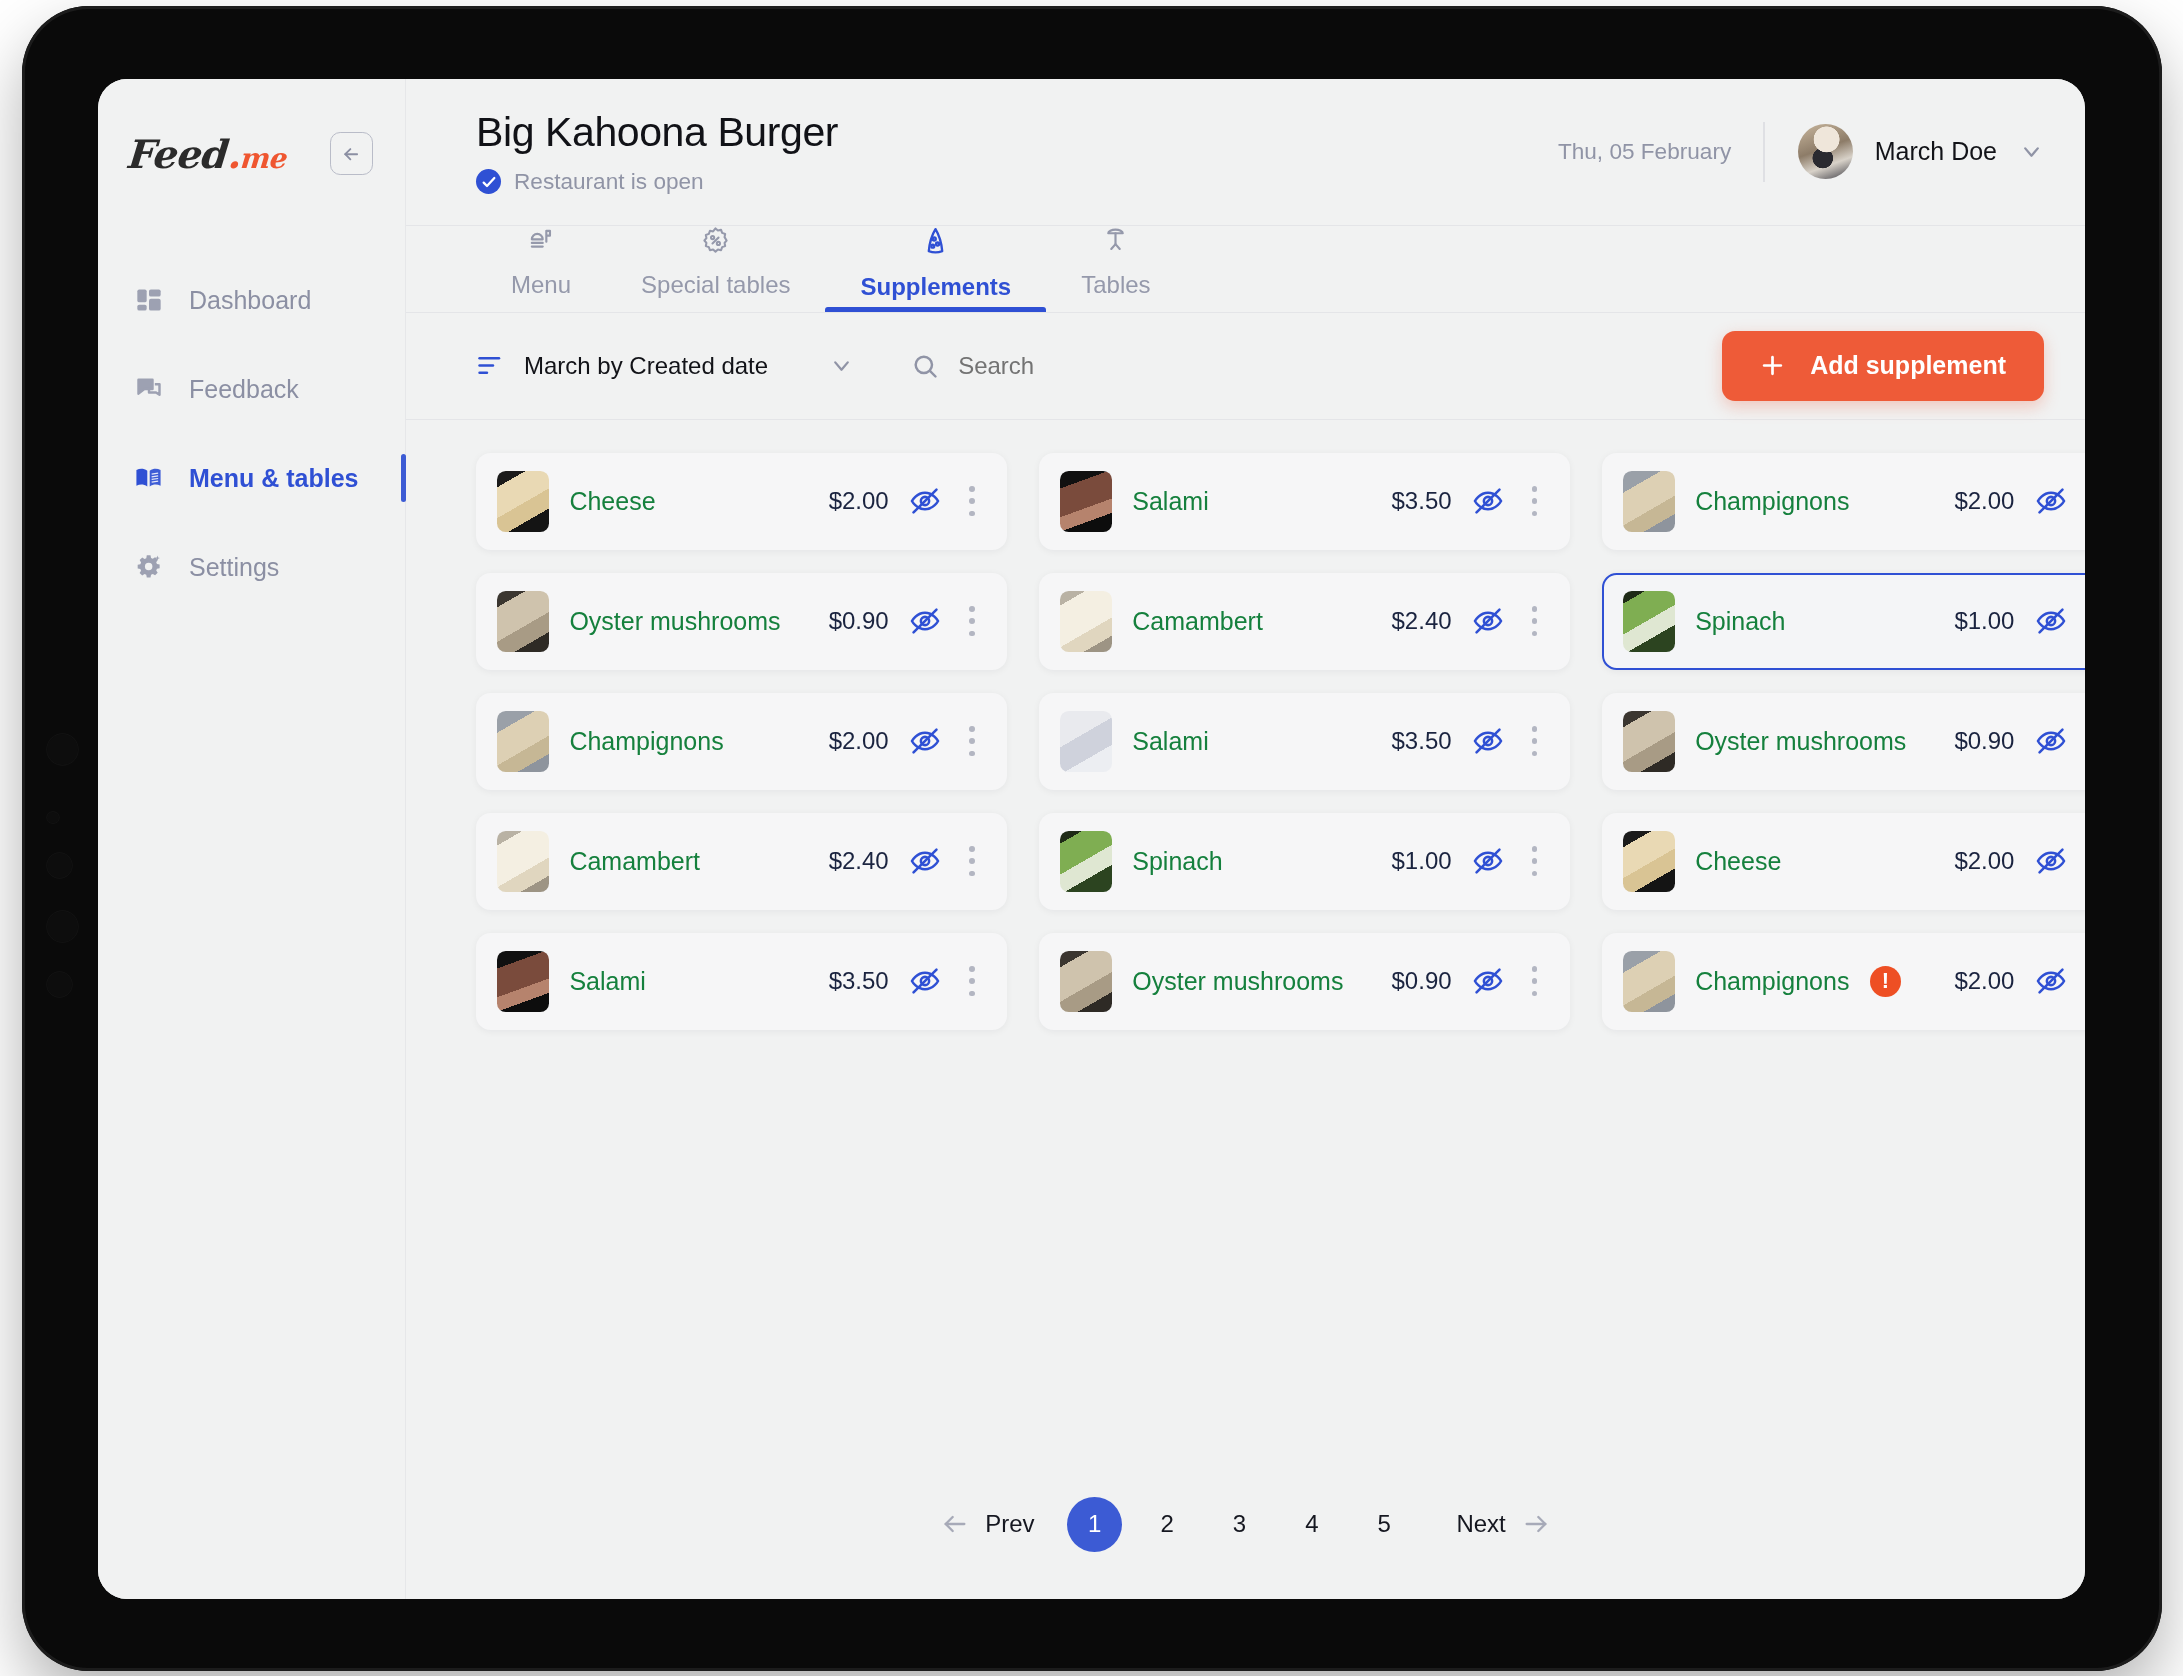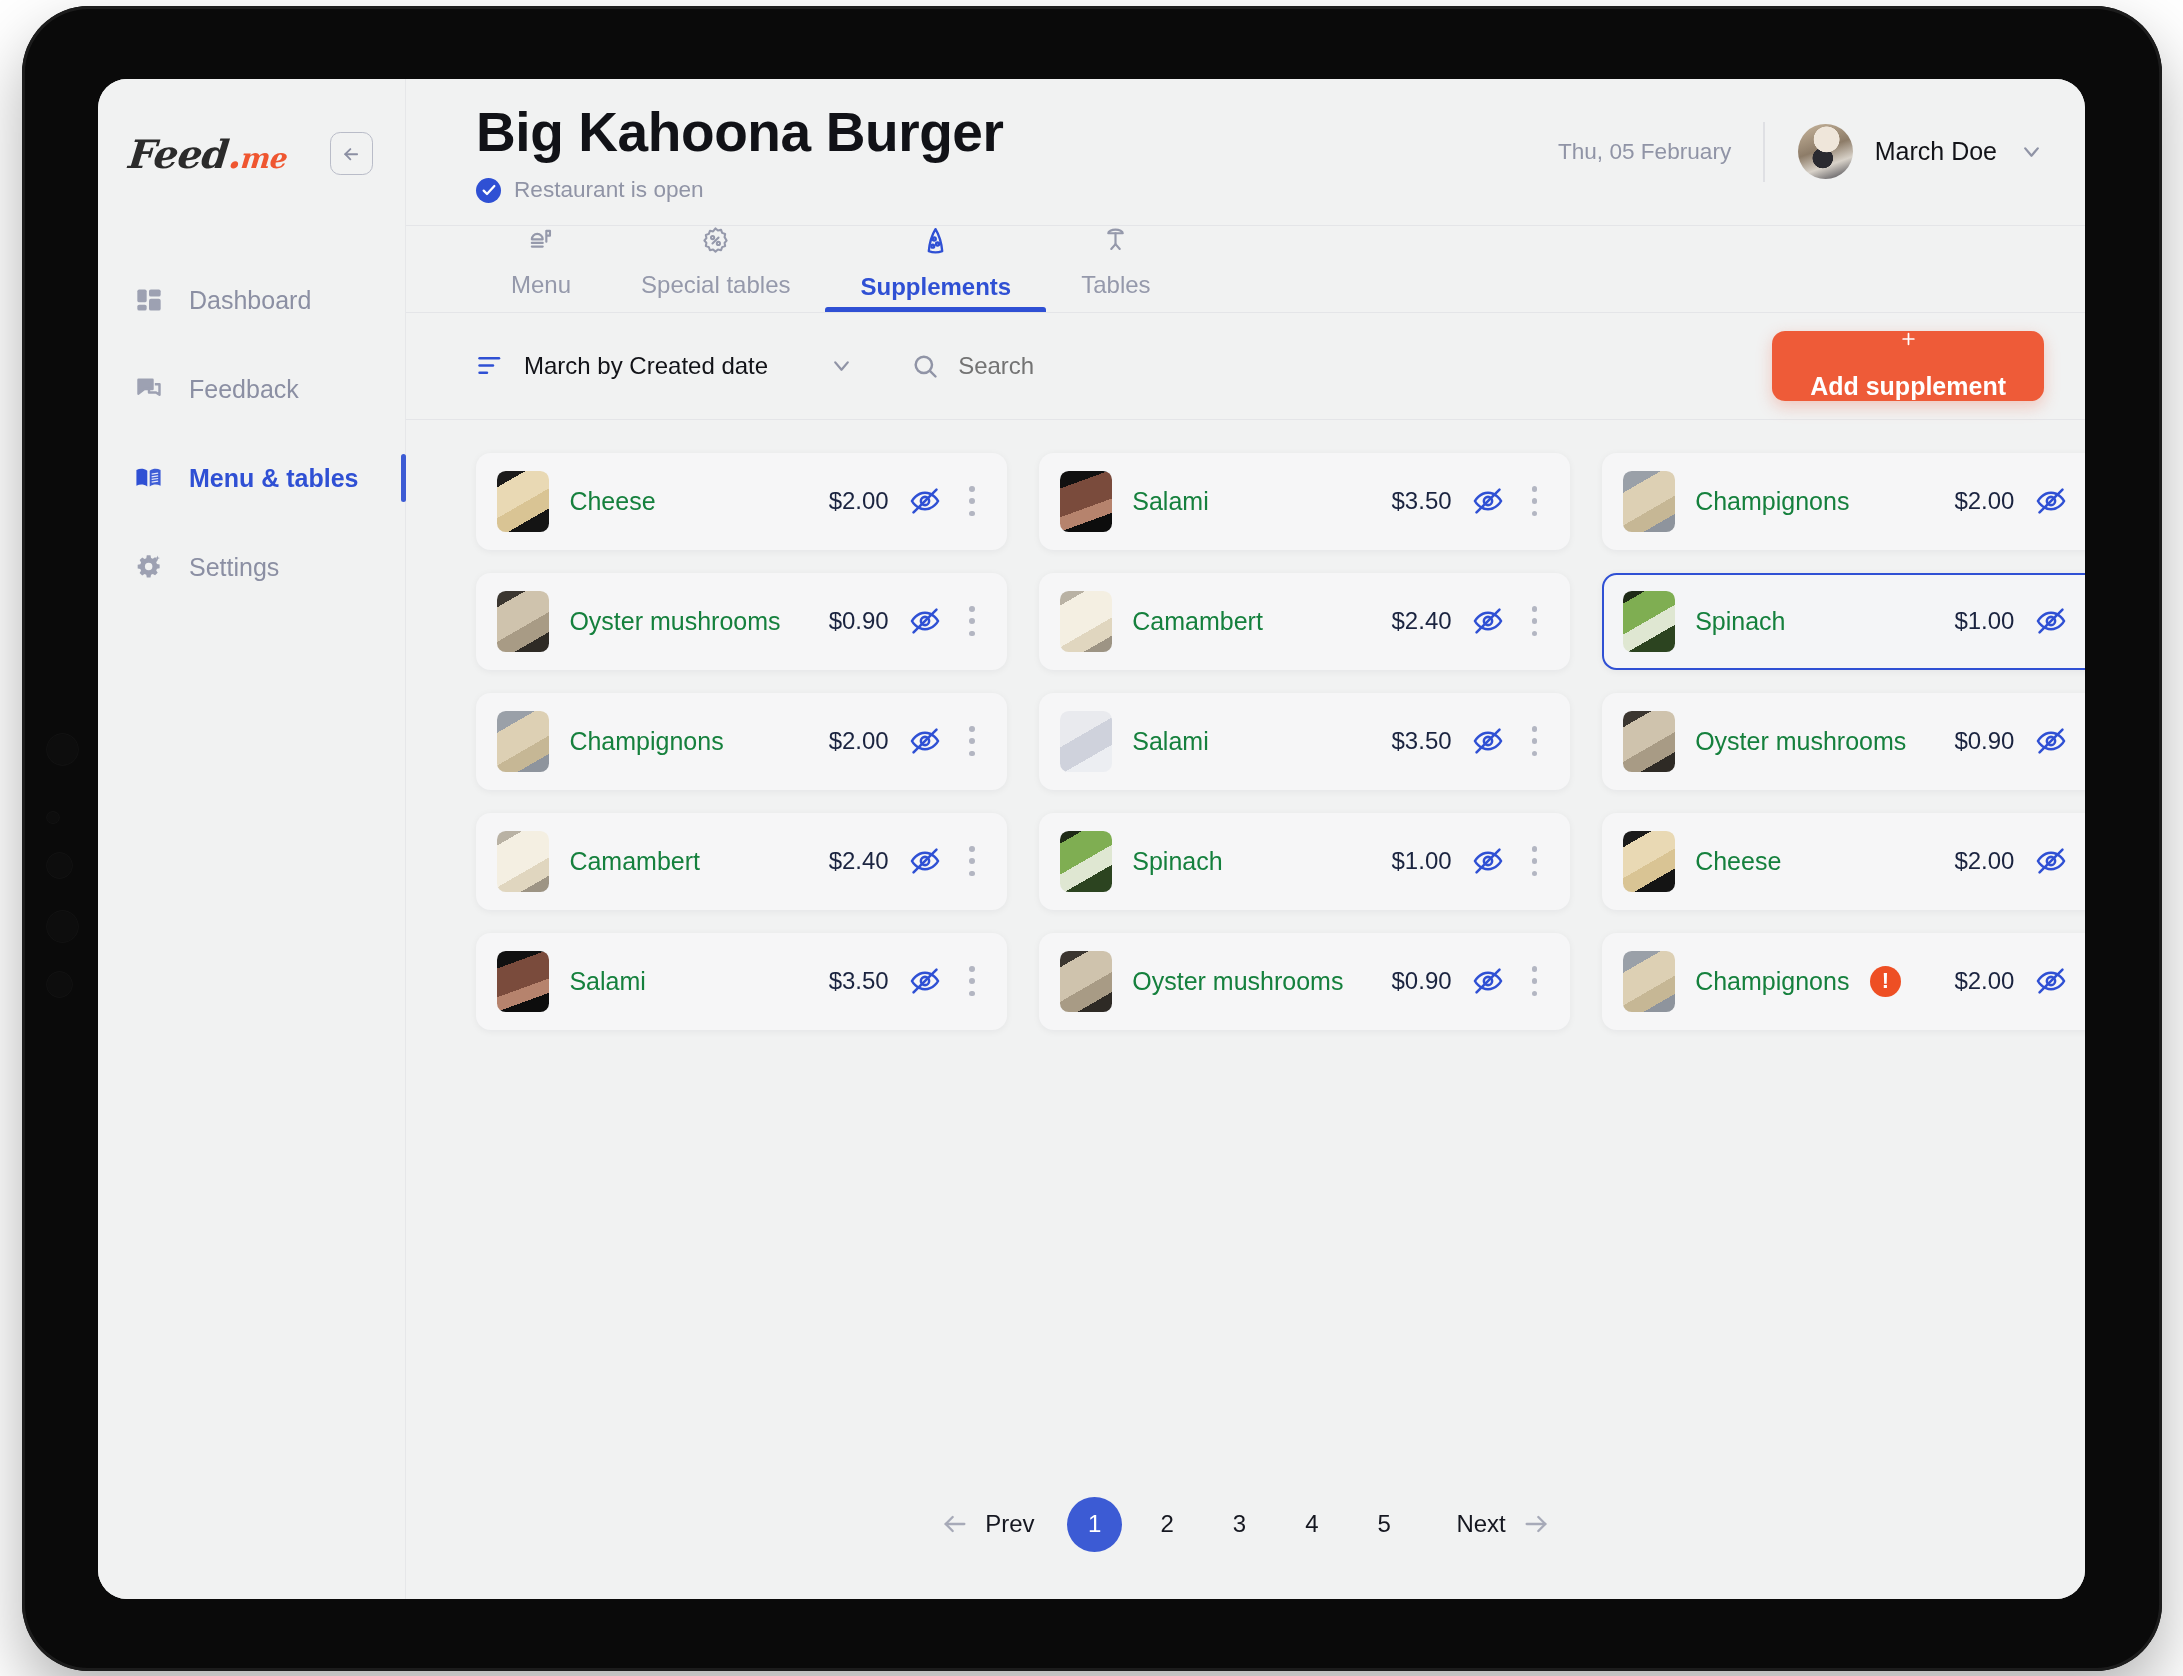--- a/index.html
+++ b/index.html
@@ -91,21 +91,21 @@
   .main { flex: 1; display: flex; flex-direction: column; background: #f1f2f2; min-width: 0; }
 
   .topbar {
     height: 146px;
     display: flex; align-items: center;
     padding: 0 41px 0 70px;
     border-bottom: 0.7px solid #e4e5e8;
     flex: 0 0 146px;
   }
   .title-block { flex: 1; }
-  .page-title { font-size: 55px; font-weight: bold; color: #111217; letter-spacing: -0.4px; }
+  .page-title { font-size: 41px; font-weight: normal; color: #111217; letter-spacing: -0.4px; }
   .status-row { display: flex; align-items: center; gap: 13px; margin-top: 13px; }
   .check-badge {
     width: 25px; height: 25px; border-radius: 50%;
     background: #2f50d4; display: flex; align-items: center; justify-content: center;
   }
   .status-text { font-size: 22.6px; color: #9094a6; }
   .date-text { font-size: 22.6px; color: #9094a6; margin-right: 32px; }
   .vdiv { width: 1.5px; height: 60px; background: #dfe0e4; margin-right: 33px; }
   .user { display: flex; align-items: center; gap: 22px; cursor: pointer; }
   .avatar {
@@ -157,21 +157,20 @@
   .spacer { flex: 1; }
   .add-btn {
     display: flex; align-items: center; gap: 25px;
     background: #ee5b38;
     color: #ffffff;
     font-size: 25px; font-weight: bold;
     border: none; border-radius: 13px;
     padding: 0 38px; height: 70px;
     cursor: pointer;
     box-shadow: 0 5.8px 16px rgba(238,91,56,.28);
-    flex-direction: column;
   }
 
   
   .content { flex: 1; padding: 33px 41px 0 70px; position: relative; overflow: hidden; }
   .grid {
     display: grid;
     grid-template-columns: repeat(3, 1fr);
     column-gap: 32px;
     row-gap: 23px;
   }

